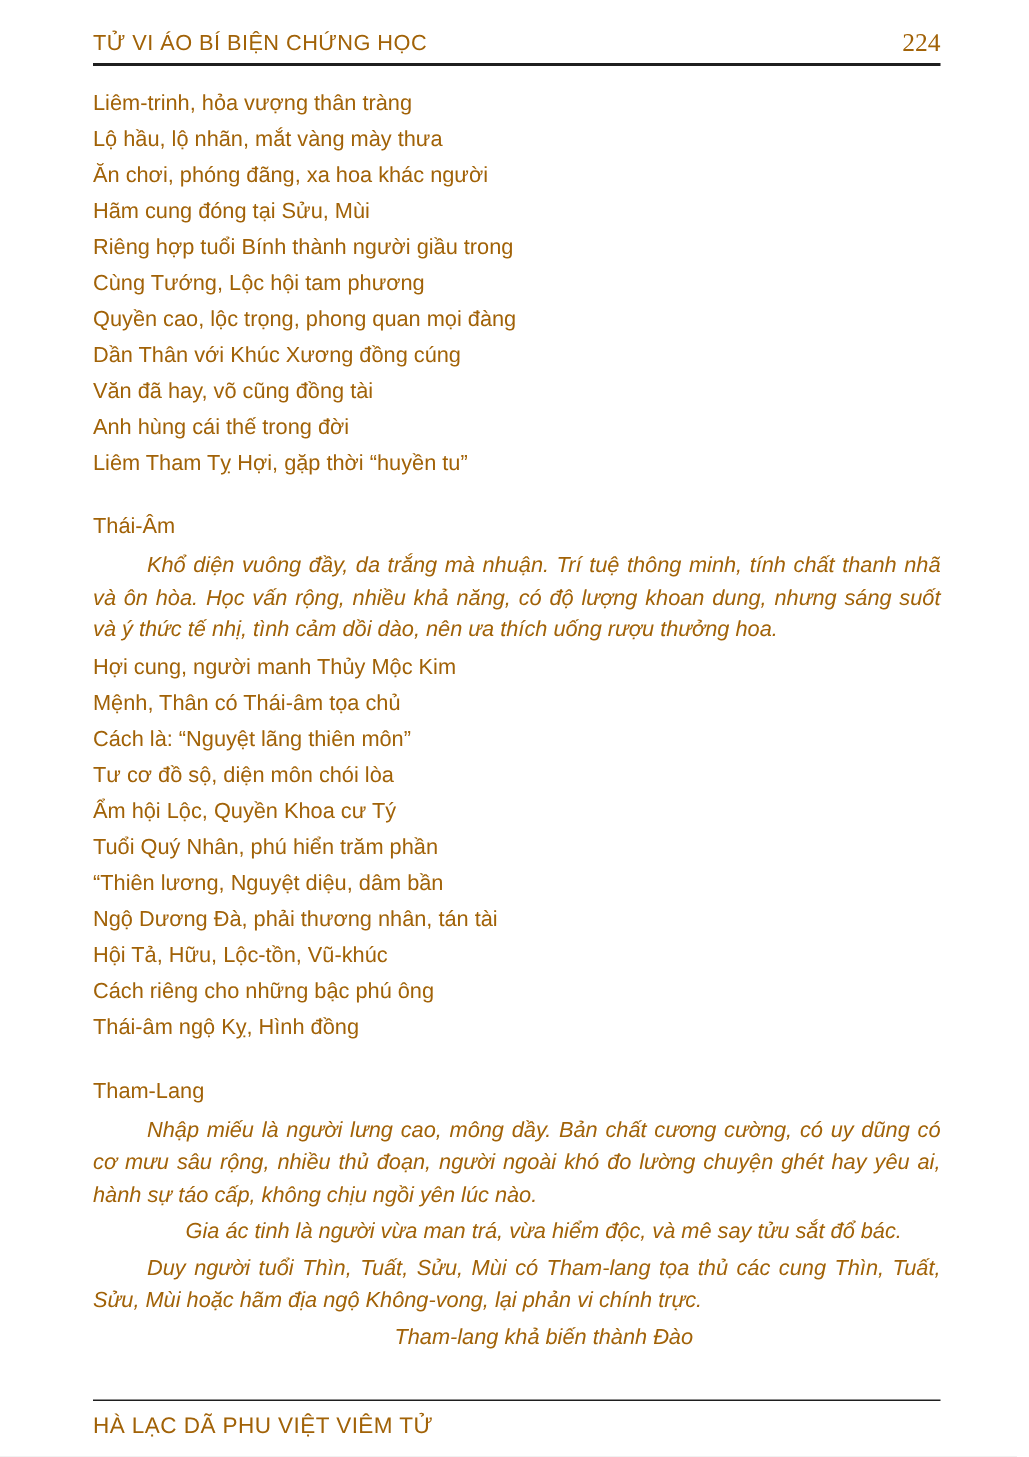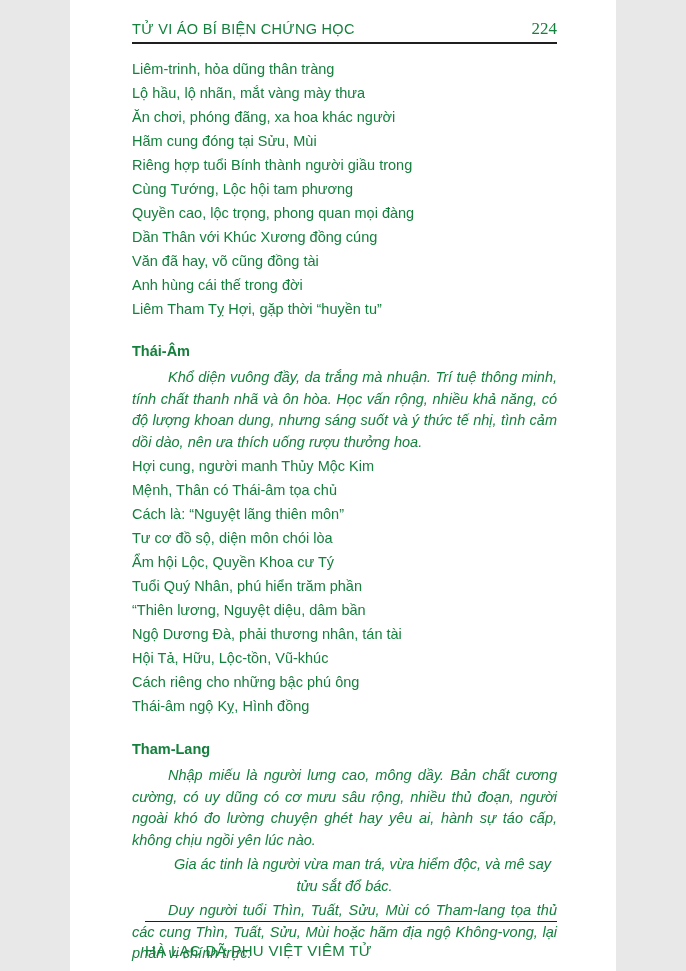--- a/index.html
+++ b/index.html
@@ -1,21 +1,21 @@
 <!DOCTYPE html>
 <html><head>
 <meta charset="utf-8">
 <style>
   html,body{margin:0;padding:0;background:#e8e8e8;}
   .page{
     position:relative;
-    width:546px;height:971px;
+    width:686px;height:971px;
     margin:0 auto;
     background:#ffffff;
-    color:#15803d;
+    color:#a16207;
     font-family:"Liberation Sans","DejaVu Sans",sans-serif;
     overflow:hidden;
     box-sizing:border-box;
   }
   .inner{
     padding:20px 59px 0 62px;
   }
   
   .pg-header{
     display:flex;
@@ -37,21 +37,21 @@
   .verse{margin-top:13px;}
   .verse .vline{
     margin:0;
     font-size:14.5px;
     line-height:24px;
     white-space:nowrap;
   }
   
   .sec-heading{
     font-size:14.5px;
-    font-weight:bold;
+    font-weight:normal;
     margin:0;
     line-height:18px;
   }
   .sec-thai-am{margin-top:21px;}
   .sec-tham-lang{margin-top:22px;}
   
   .para{
     margin:7px 0 0 0;
     font-size:14.5px;
     line-height:21.5px;
@@ -59,39 +59,38 @@
     text-indent:36px;
     font-style:italic;
   }
   .para.tight{margin-top:3px;}
   .para.oneline{text-align:center;}
   
   .pg-footer{
     position:absolute;
     left:62px;right:59px;bottom:12px;
     border-top:1.5px solid #1f1f1f;
-    padding-top:20px;
+    padding-top:8px;
     font-size:15px;
     letter-spacing:.3px;
-    margin-left:13px;
   }
 </style>
 </head>
 <body>
 
 <div class="page">
   <div class="inner">
 
     <div class="pg-header">
       <span class="title">TỬ VI ÁO BÍ BIỆN CHỨNG HỌC</span>
       <span class="pageno">224</span>
     </div>
 
     <div class="verse">
-      <p class="vline">Liêm-trinh, hỏa dũng thân tràng</p>
+      <p class="vline">Liêm-trinh, hỏa vượng thân tràng</p>
       <p class="vline">Lộ hầu, lộ nhãn, mắt vàng mày thưa</p>
       <p class="vline">Ăn chơi, phóng đãng, xa hoa khác người</p>
       <p class="vline">Hãm cung đóng tại Sửu, Mùi</p>
       <p class="vline">Riêng hợp tuổi Bính thành người giầu trong</p>
       <p class="vline">Cùng Tướng, Lộc hội tam phương</p>
       <p class="vline">Quyền cao, lộc trọng, phong quan mọi đàng</p>
       <p class="vline">Dần Thân với Khúc Xương đồng cúng</p>
       <p class="vline">Văn đã hay, võ cũng đồng tài</p>
       <p class="vline">Anh hùng cái thế trong đời</p>
       <p class="vline">Liêm Tham Tỵ Hợi, gặp thời “huyền tu”</p>

